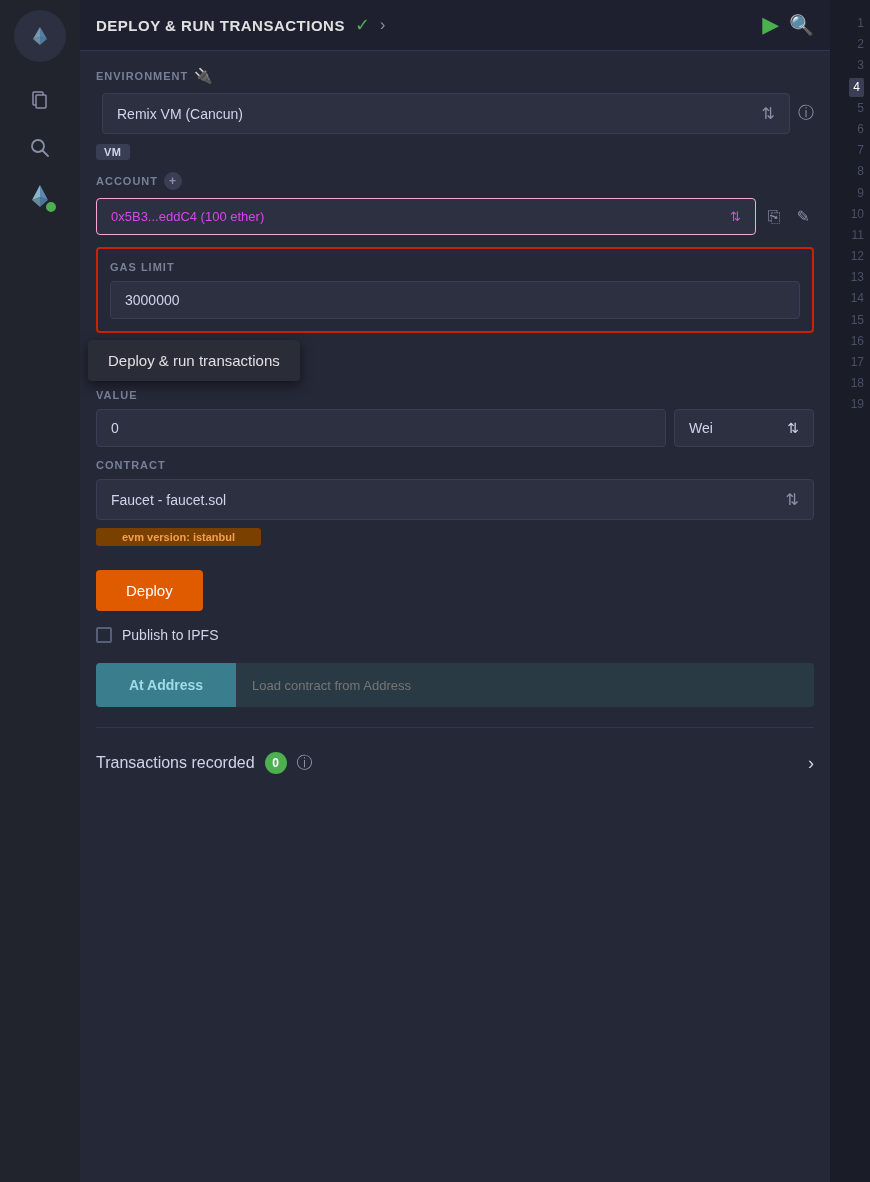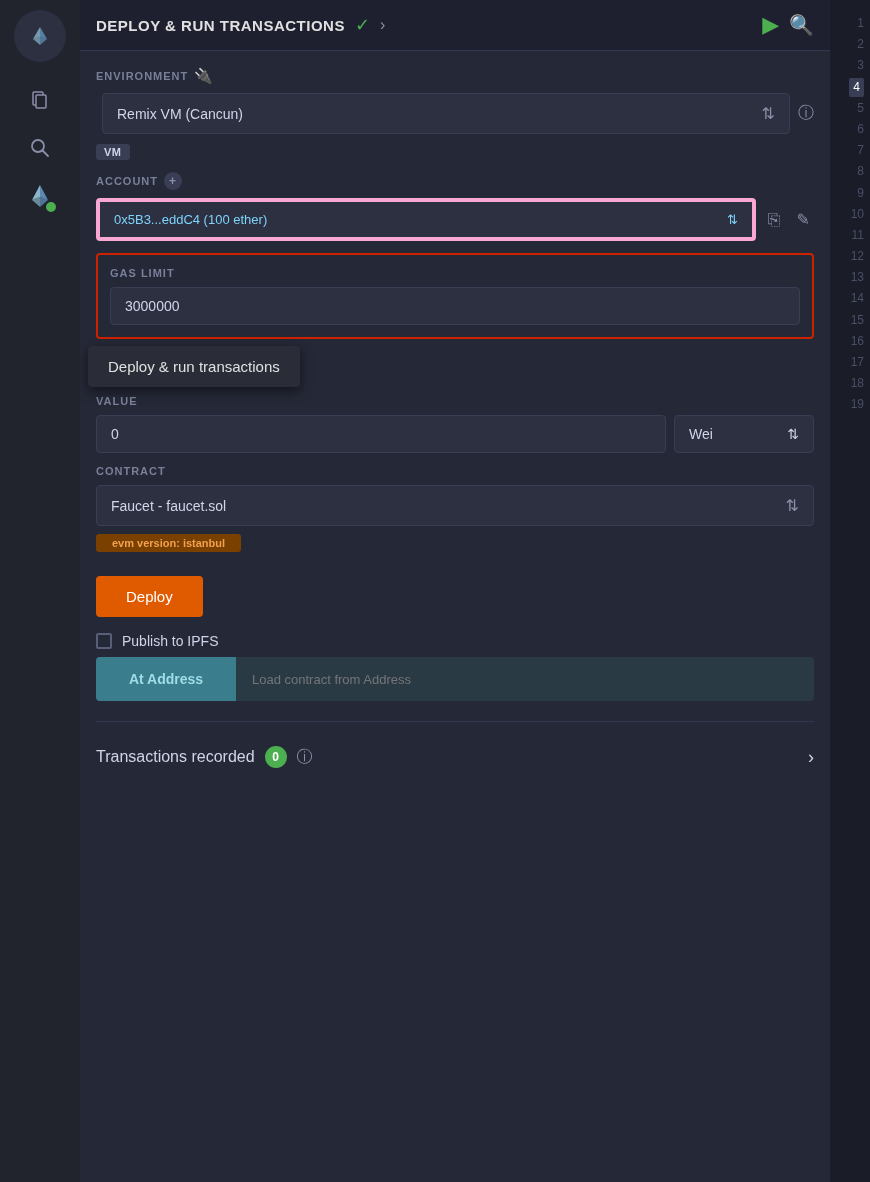--- a/index.html
+++ b/index.html
@@ -199,24 +199,24 @@
     .account-row {
       display: flex;
       align-items: center;
       gap: 8px;
       margin-bottom: 12px;
     }
 
     .account-dropdown {
       flex: 1;
       background: #2d3040;
-      border: 4px solid #f9a8d4;
+      border: 1px solid #f9a8d4;
       border-radius: 4px;
       padding: 10px 14px;
-      color: #7dd3fc;
+      color: #d946ef;
       font-size: 13px;
       display: flex;
       align-items: center;
       justify-content: space-between;
       cursor: pointer;
     }
 
     .icon-btn {
       color: #8a8fa8;
       font-size: 16px;
@@ -295,21 +295,21 @@
     .contract-section {
       margin-bottom: 12px;
     }
 
     .evm-badge {
       display: inline-block;
       background: #7a4000;
       color: #f0a050;
       font-size: 11px;
       font-weight: 600;
-      padding: 3px 16px;
+      padding: 3px 26px;
       border-radius: 3px;
       margin-top: 8px;
       margin-bottom: 12px;
     }
 
     .deploy-btn {
       background: #e05a00;
       color: #fff;
       font-size: 15px;
       font-weight: 400;
@@ -317,21 +317,21 @@
       border-radius: 4px;
       padding: 12px 30px;
       cursor: pointer;
       margin-bottom: 16px;
     }
 
     .publish-row {
       display: flex;
       align-items: flex-start;
       gap: 10px;
-      margin-bottom: 8px;
+      margin-bottom: 20px;
     }
 
     .checkbox {
       width: 16px;
       height: 16px;
       border: 2px solid #5a5f78;
       border-radius: 2px;
       background: transparent;
       cursor: pointer;
     }

